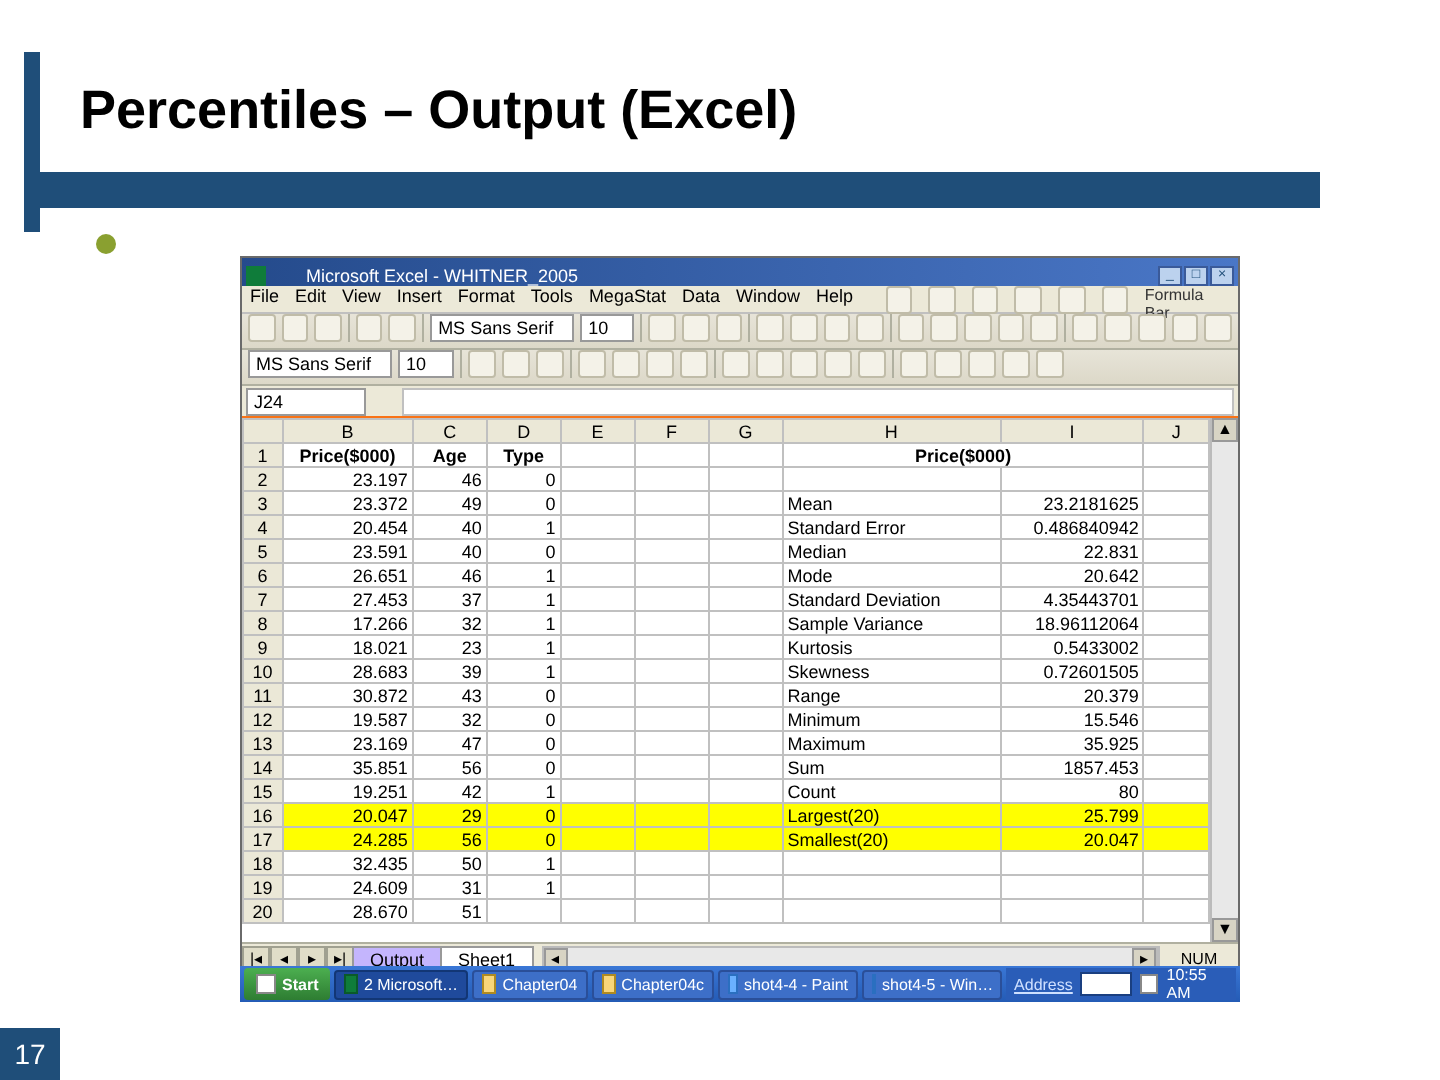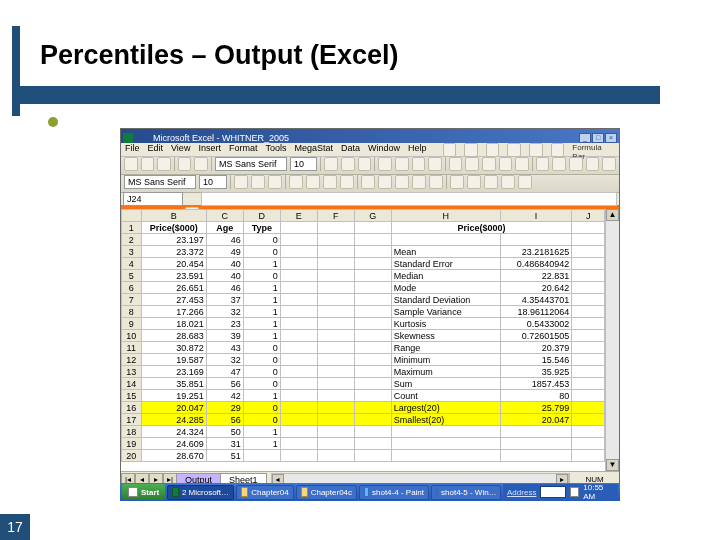--- a/index.html
+++ b/index.html
@@ -136,21 +136,21 @@
     padding: 0 3px;
     font-size: 9px;
     line-height: 12px;
     text-align: left;
     display: inline-block;
   }
 
   .name-formula-row {
     height: 16px;
     background: #ece9d8;
-    border-bottom: 4px solid #f97316;
+    border-bottom: 1px solid #f97316;
     display: flex;
     align-items: center;
     padding: 0 2px;
     gap: 2px;
   }
   .name-box {
     width: 60px; height: 14px;
     background: #fff;
     border: 1px solid #999;
     font-size: 9px;
@@ -272,21 +272,21 @@
     height: 13px;
     background: #e8e8e8;
     display: flex;
     align-items: stretch;
     border: 1px solid #bbb;
     margin-left: 4px;
   }
   .hscroll .arrow { width: 12px; height: auto; }
   .hscroll .htrack { flex: 1; }
   .numlock {
-    width: 50px; text-align: center;
+    width: 40px; text-align: center;
     font-size: 8px;
     border-left: 1px solid #bbb;
     line-height: 13px;
   }
 
   .status-bar {
     height: 14px;
     background: #ece9d8;
     border-top: 1px solid #b0b0a0;
     font-size: 9px;
@@ -712,21 +712,21 @@
                 <td class="num">0</td>
                 <td></td>
                 <td></td>
                 <td></td>
                 <td class="lbl">Smallest(20)</td>
                 <td class="num">20.047</td>
                 <td></td>
               </tr>
               <tr>
                 <th class="rowhdr">18</th>
-                <td class="num">24.324</td>
+                <td class="num">32.435</td>
                 <td class="num">50</td>
                 <td class="num">1</td>
                 <td></td>
                 <td></td>
                 <td></td>
                 <td class="lbl"></td>
                 <td class="num"></td>
                 <td></td>
               </tr>
               <tr>

